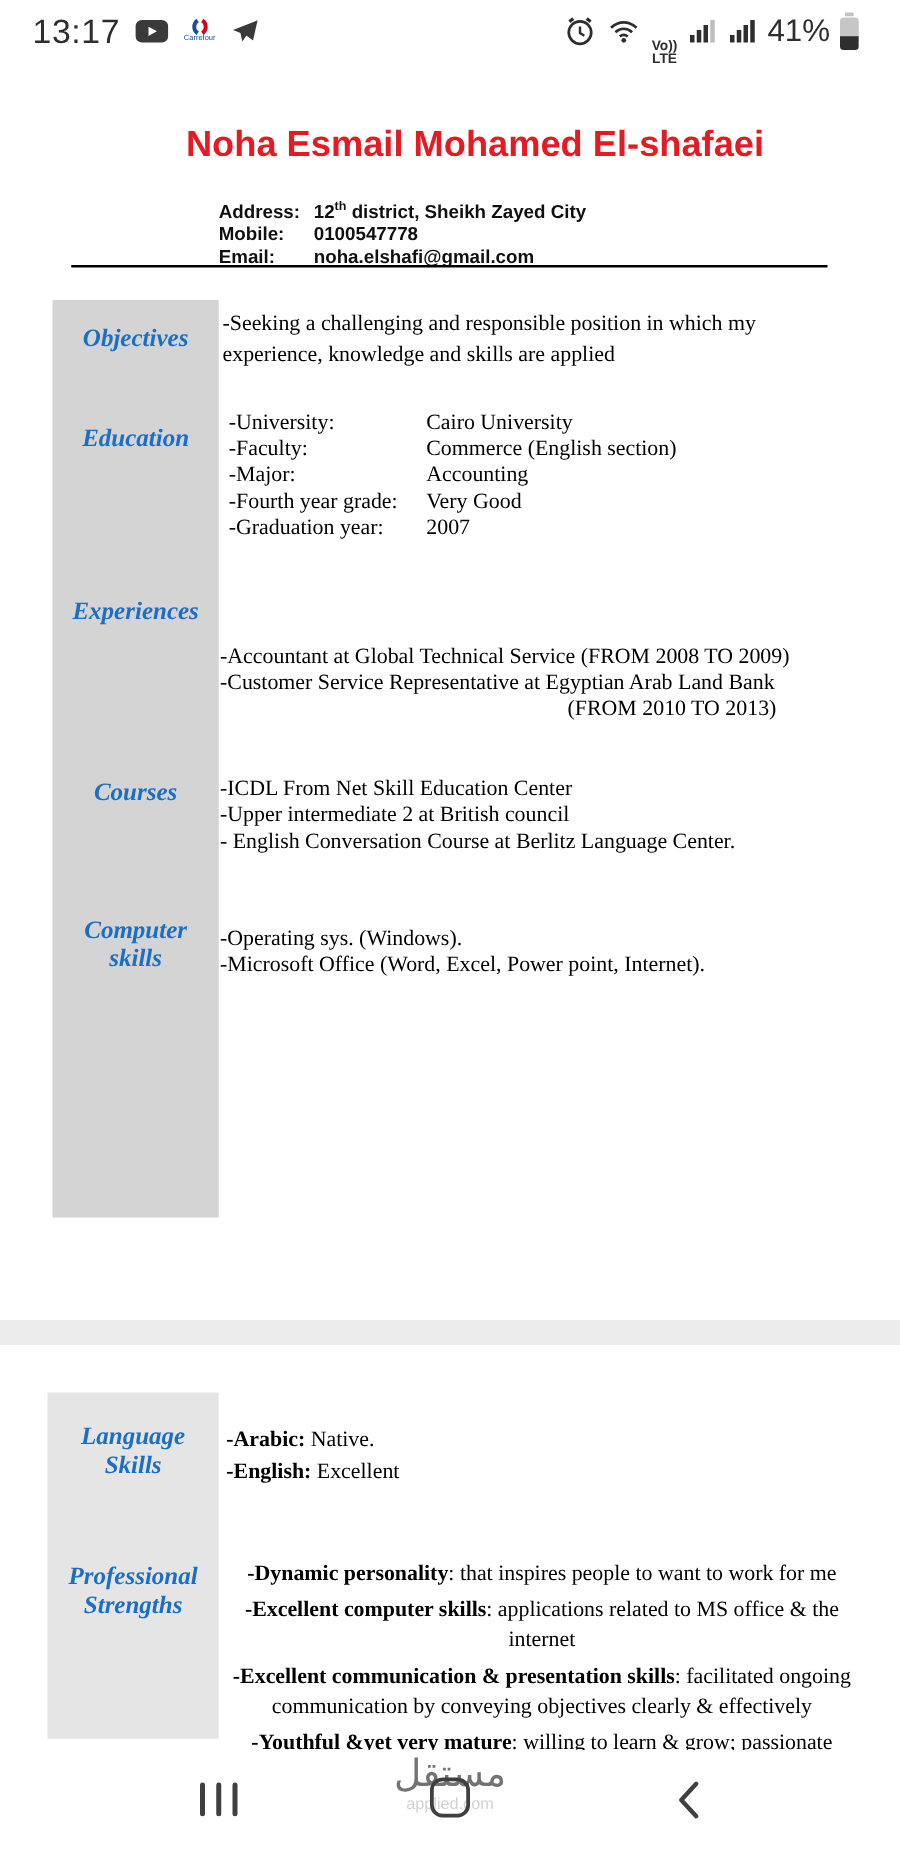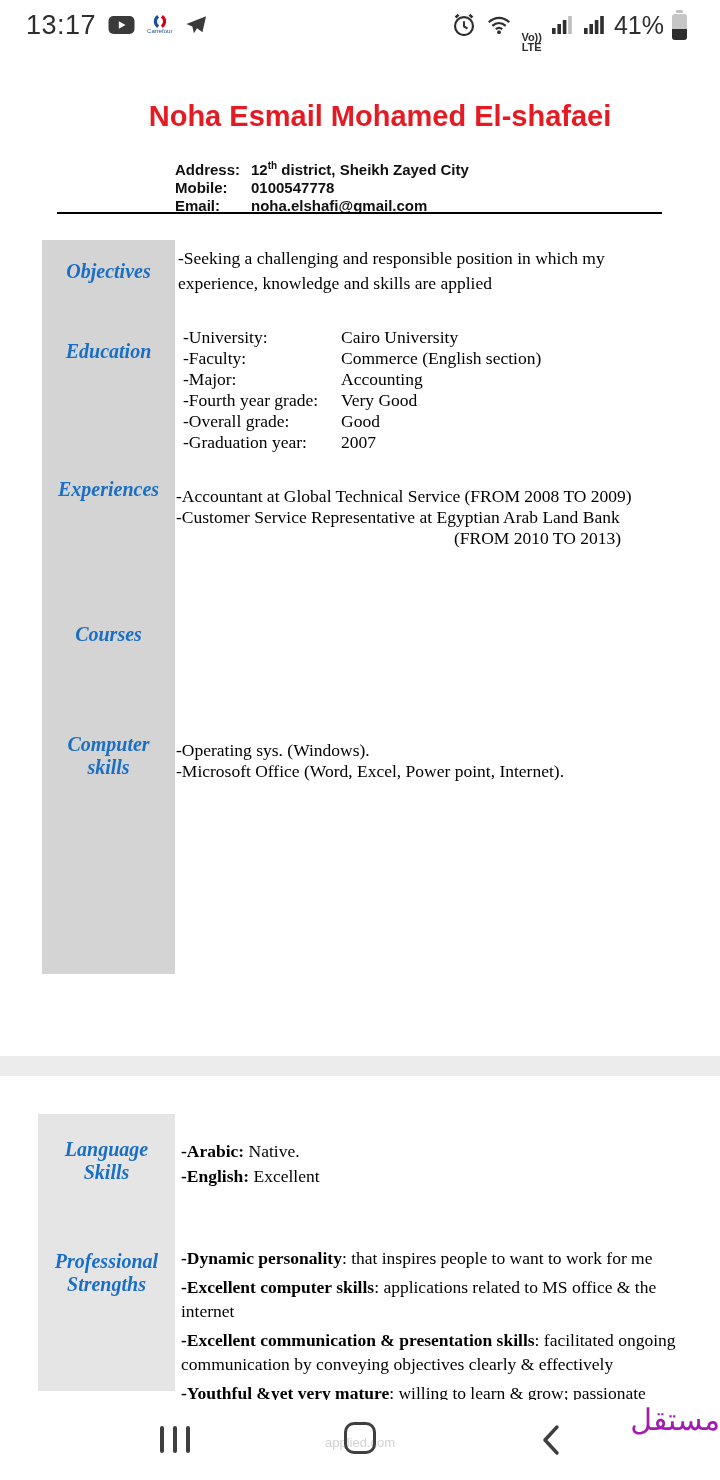--- a/index.html
+++ b/index.html
@@ -41,35 +41,35 @@
               font-family:"Liberation Serif",serif;font-weight:bold;font-style:italic;
               font-size:20px;color:#1a6fc4;line-height:23px;}
   .lbl-objectives{top:20px;} .lbl-education{top:100px;} .lbl-experiences{top:238px;}
   .lbl-courses{top:383px;} .lbl-computer{top:493px;}
   .lbl-language{top:24px;} .lbl-strengths{top:136px;}
 
   .serif{font-family:"Liberation Serif",serif;color:#000;}
   .objectives-text{position:absolute;top:246px;left:178px;width:500px;font-size:17.5px;line-height:25px;}
   .education{position:absolute;top:327px;left:183px;font-size:17.5px;line-height:21px;white-space:nowrap;}
   .edu-label{display:inline-block;width:158px;}
-  .experiences{position:absolute;top:486px;left:176px;font-size:17.5px;line-height:21px;white-space:nowrap;}
+  .experiences{position:absolute;top:514px;left:176px;font-size:17.5px;line-height:21px;white-space:nowrap;}
   .exp-line.exp-indent{padding-left:278px;}
   .courses{position:absolute;top:620px;left:176px;font-size:17.5px;line-height:21px;white-space:nowrap;}
   .computer{position:absolute;top:740px;left:176px;font-size:17.5px;line-height:21px;white-space:nowrap;}
 
   .page-gap{position:absolute;top:1056px;left:0;width:100%;height:20px;background:#ececec;}
 
   .languages{position:absolute;top:1139px;left:181px;font-size:17.5px;line-height:25px;}
   .strengths{position:absolute;top:1246px;left:181px;width:505px;font-size:17.5px;line-height:24px;}
-  .st-item{margin-bottom:5px;}
+  .st-item{margin-bottom:5px;text-align:center;}
 
   
   .nav-bar{position:absolute;bottom:0;left:0;width:100%;height:80px;background:#fff;z-index:5;}
   .watermark{position:absolute;left:0;top:4px;width:100%;text-align:center;z-index:1;}
-  .wm-ar{font-size:30px;color:#a21caf;line-height:32px;text-align:right;}
+  .wm-ar{font-size:30px;color:#737373;line-height:32px;}
   .wm-en{font-size:13px;color:#d2d2d2;line-height:13px;}
   .nav-recents{position:absolute;left:160px;top:26px;display:flex;gap:9px;z-index:2;}
   .rbar{width:4px;height:27px;background:#3f3f3f;border-radius:2px;}
   .nav-home{position:absolute;left:344px;top:22px;width:32px;height:32px;
             border:3px solid #3f3f3f;border-radius:10px;z-index:2;background:transparent;}
   .nav-back{position:absolute;left:540px;top:22px;z-index:2;}
 </style>
 </head>
 <body>
 
@@ -158,30 +158,34 @@
       <div class="side-label lbl-computer">Computer skills</div>
     </div>
 
     <p class="objectives-text serif">-Seeking a challenging and responsible position in which my experience, knowledge and skills are applied</p>
 
     <div class="education serif">
       <div class="edu-row"><span class="edu-label">-University:</span><span>Cairo University</span></div>
       <div class="edu-row"><span class="edu-label">-Faculty:</span><span>Commerce (English section)</span></div>
       <div class="edu-row"><span class="edu-label">-Major:</span><span>Accounting</span></div>
       <div class="edu-row"><span class="edu-label">-Fourth year grade:</span><span>Very Good</span></div>
-      <div class="edu-row"><span class="edu-label">-Overall grade:</span><span>Good</span></div>
       <div class="edu-row"><span class="edu-label">-Graduation year:</span><span>2007</span></div>
     </div>
 
     <div class="experiences serif">
       <div class="exp-line">-Accountant at Global Technical Service (FROM 2008 TO 2009)</div>
       <div class="exp-line">-Customer Service Representative at Egyptian Arab Land Bank</div>
       <div class="exp-line exp-indent">(FROM 2010 TO 2013)</div>
     </div>
 
+    <div class="courses serif">
+      <div>-ICDL From Net Skill Education Center</div>
+      <div>-Upper intermediate 2 at British council</div>
+      <div>- English Conversation Course at Berlitz Language Center.</div>
+    </div>
 
     <div class="computer serif">
       <div>-Operating sys. (Windows).</div>
       <div>-Microsoft Office (Word, Excel, Power point, Internet).</div>
     </div>
 
     <div class="page-gap"></div>
 
     <div class="sidebar sidebar-2">
       <div class="side-label lbl-language">Language Skills</div>

